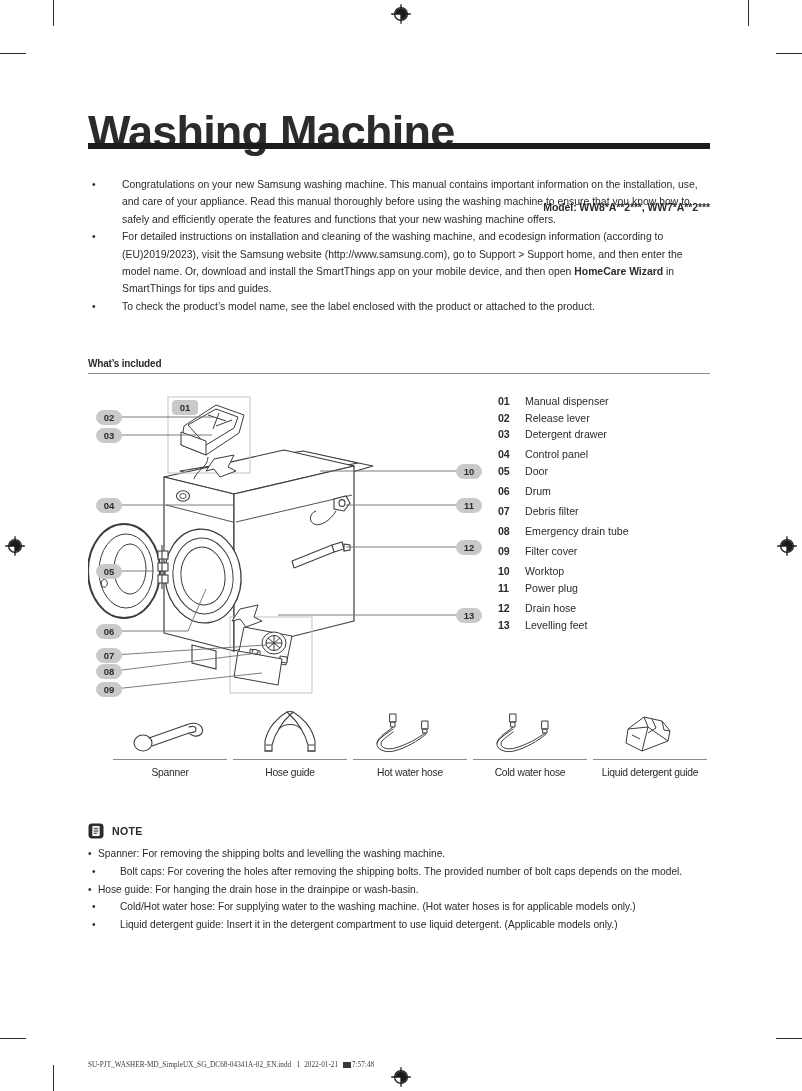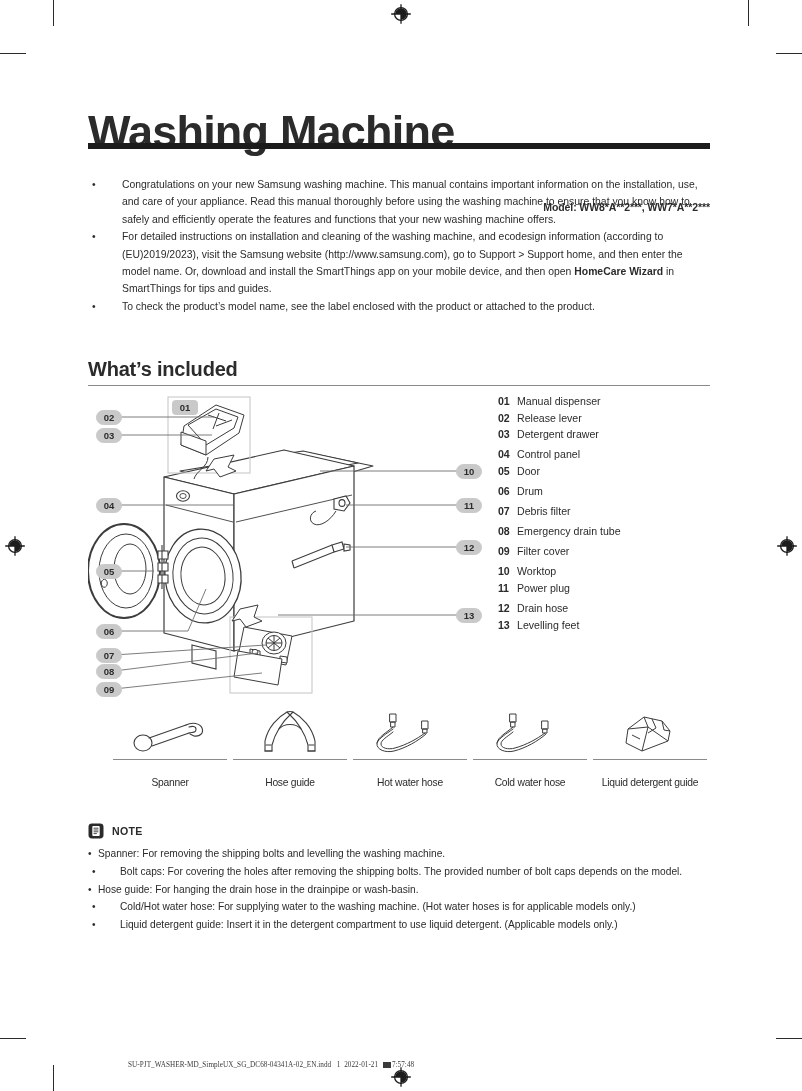--- a/index.html
+++ b/index.html
@@ -96,21 +96,21 @@
   .intro-item b { font-weight: bold; }
 
   
   .sec-head {
     position: absolute;
     left: 0;
     top: 357px;
     width: 622px;
   }
   .sec-head .txt {
-    font-size: 20px;
+    font-size: 10px;
     font-weight: bold;
     letter-spacing: -0.2px;
   }
   .sec-head .rule {
     margin-top: 4px;
     height: 1.2px;
     background: #8a8a8a;
     width: 622px;
   }
 
@@ -137,21 +137,21 @@
     font-size: 10.6px;
     line-height: 16.6px;
     white-space: nowrap;
   }
   .legend-row .num {
     font-weight: bold;
     width: 19px;
     flex: 0 0 19px;
     letter-spacing: -0.2px;
   }
-  .legend-row .lbl { font-weight: normal; }
+  .legend-row .lbl { font-weight: normal; margin-left: 8px; }
   .legend-row.gap { margin-top: 3.5px; }
 
   
   .acc {
     position: absolute;
     left: 22px;
     top: 708px;
     width: 600px;
     height: 95px;
   }
@@ -172,21 +172,21 @@
     align-items: flex-end;
     justify-content: center;
   }
   .acc-rule {
     margin-top: 4px;
     width: 100%;
     height: 1.2px;
     background: #8a8a8a;
   }
   .acc-label {
-    margin-top: 16px;
+    margin-top: 6px;
     font-size: 10.3px;
     line-height: 14px;
     text-align: right;
     letter-spacing: -0.25px;
     white-space: nowrap;
   }
   .acc-label.wrap { white-space: normal; }
 
   
   .note {
@@ -232,21 +232,20 @@
   .footer {
     position: absolute;
     left: 0;
     top: 1060px;
     width: 622px;
     font-family: "Liberation Serif", serif;
     font-size: 7.2px;
     color: #3a3a3a;
     white-space: nowrap;
     letter-spacing: 0.05px;
-    margin-left: 40px;
   }
   .footer .blk {
     display: inline-block;
     width: 8px;
     height: 6px;
     background: #3a3a3a;
     vertical-align: -1px;
     margin: 0 1px;
   }
 </style>

